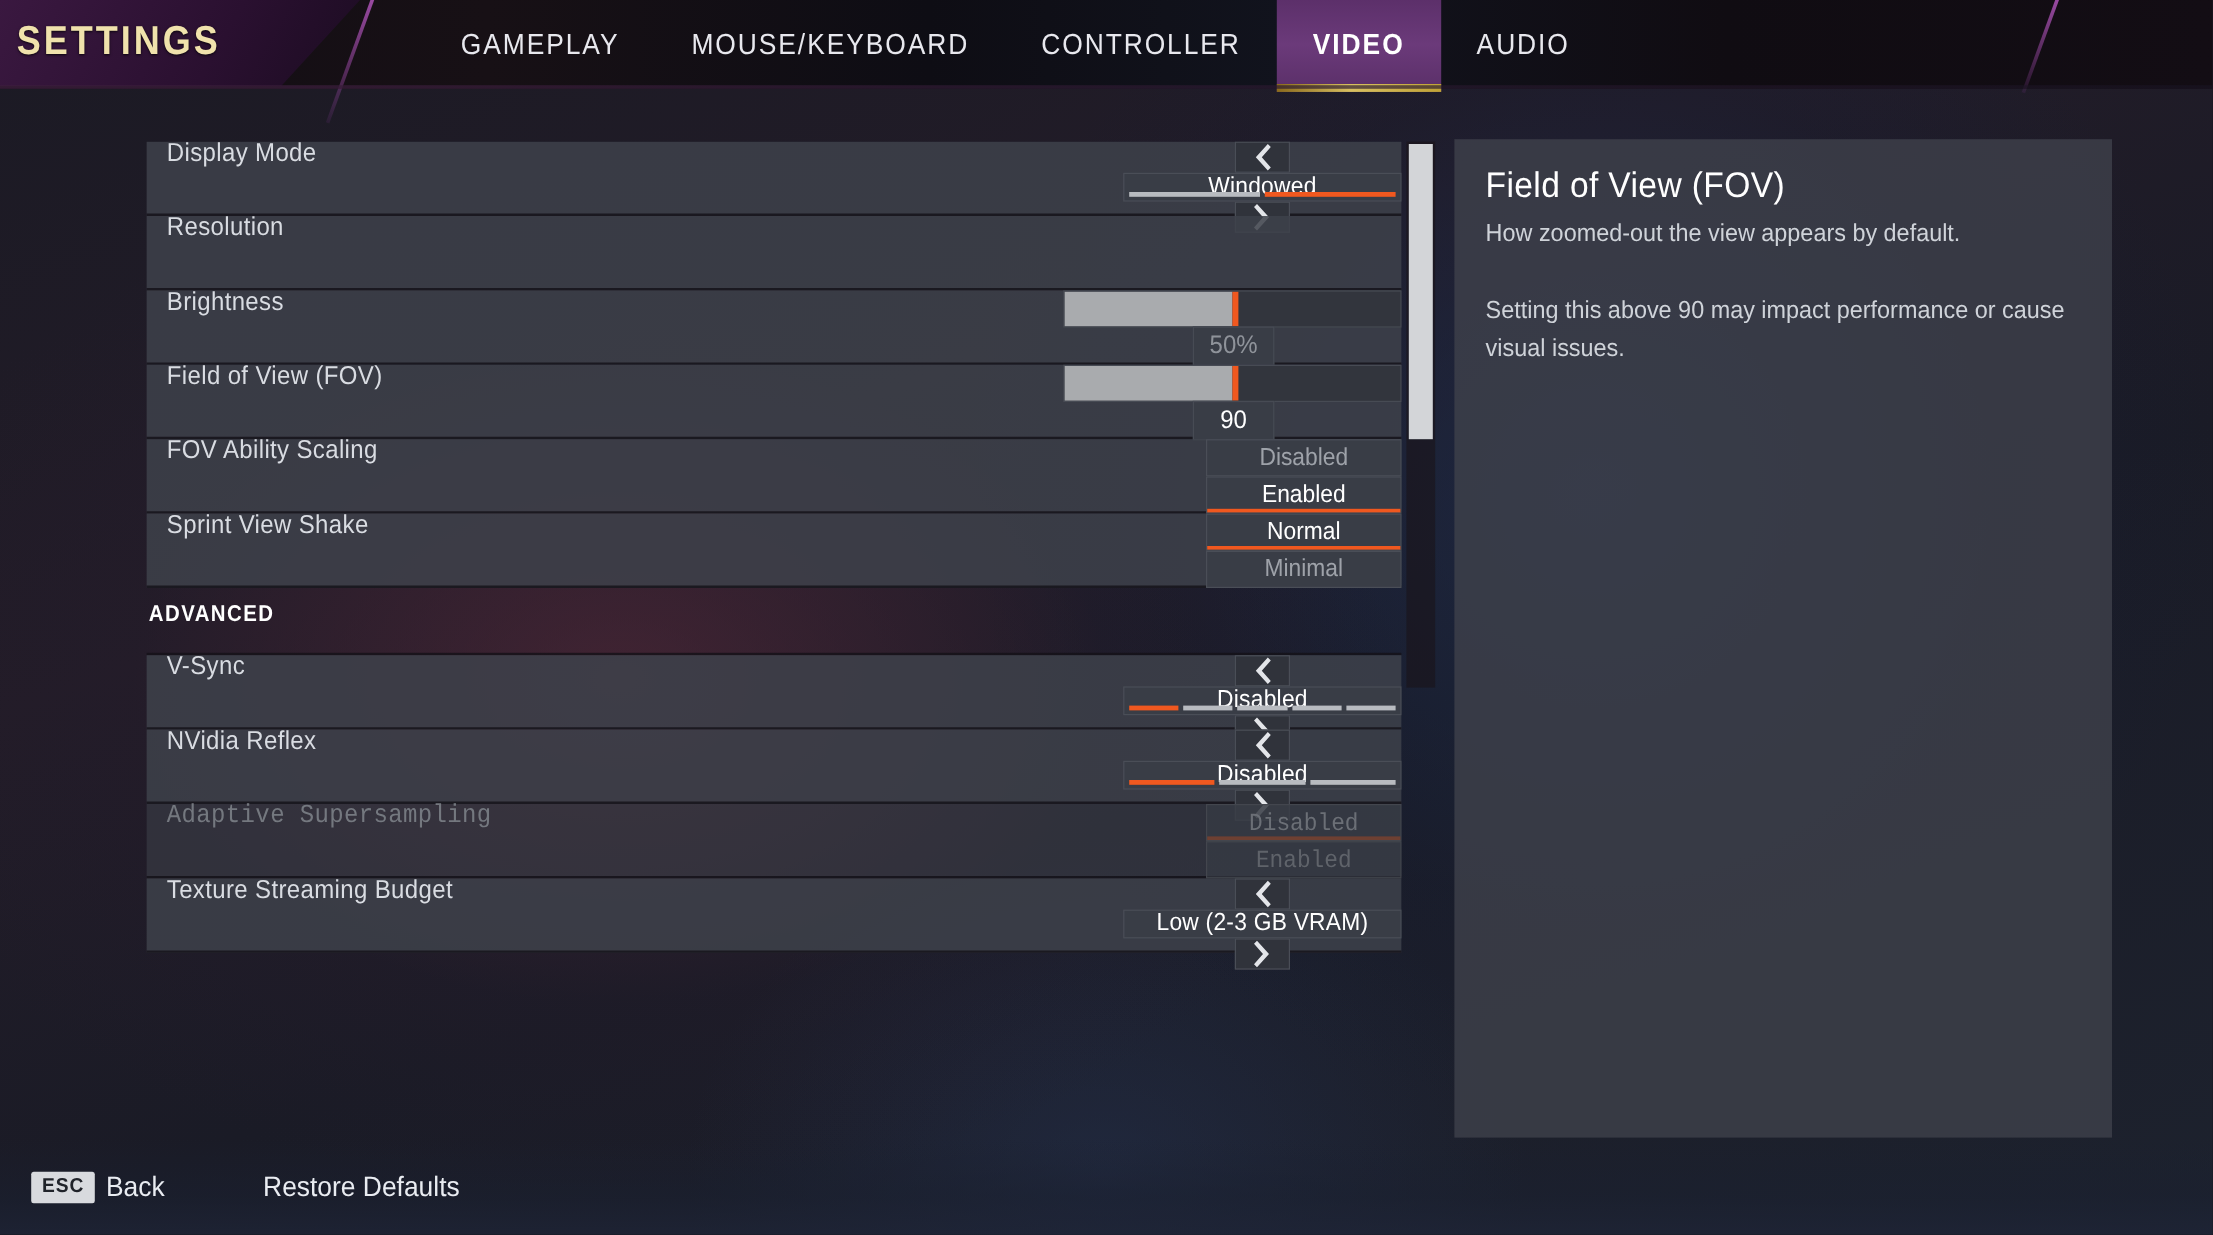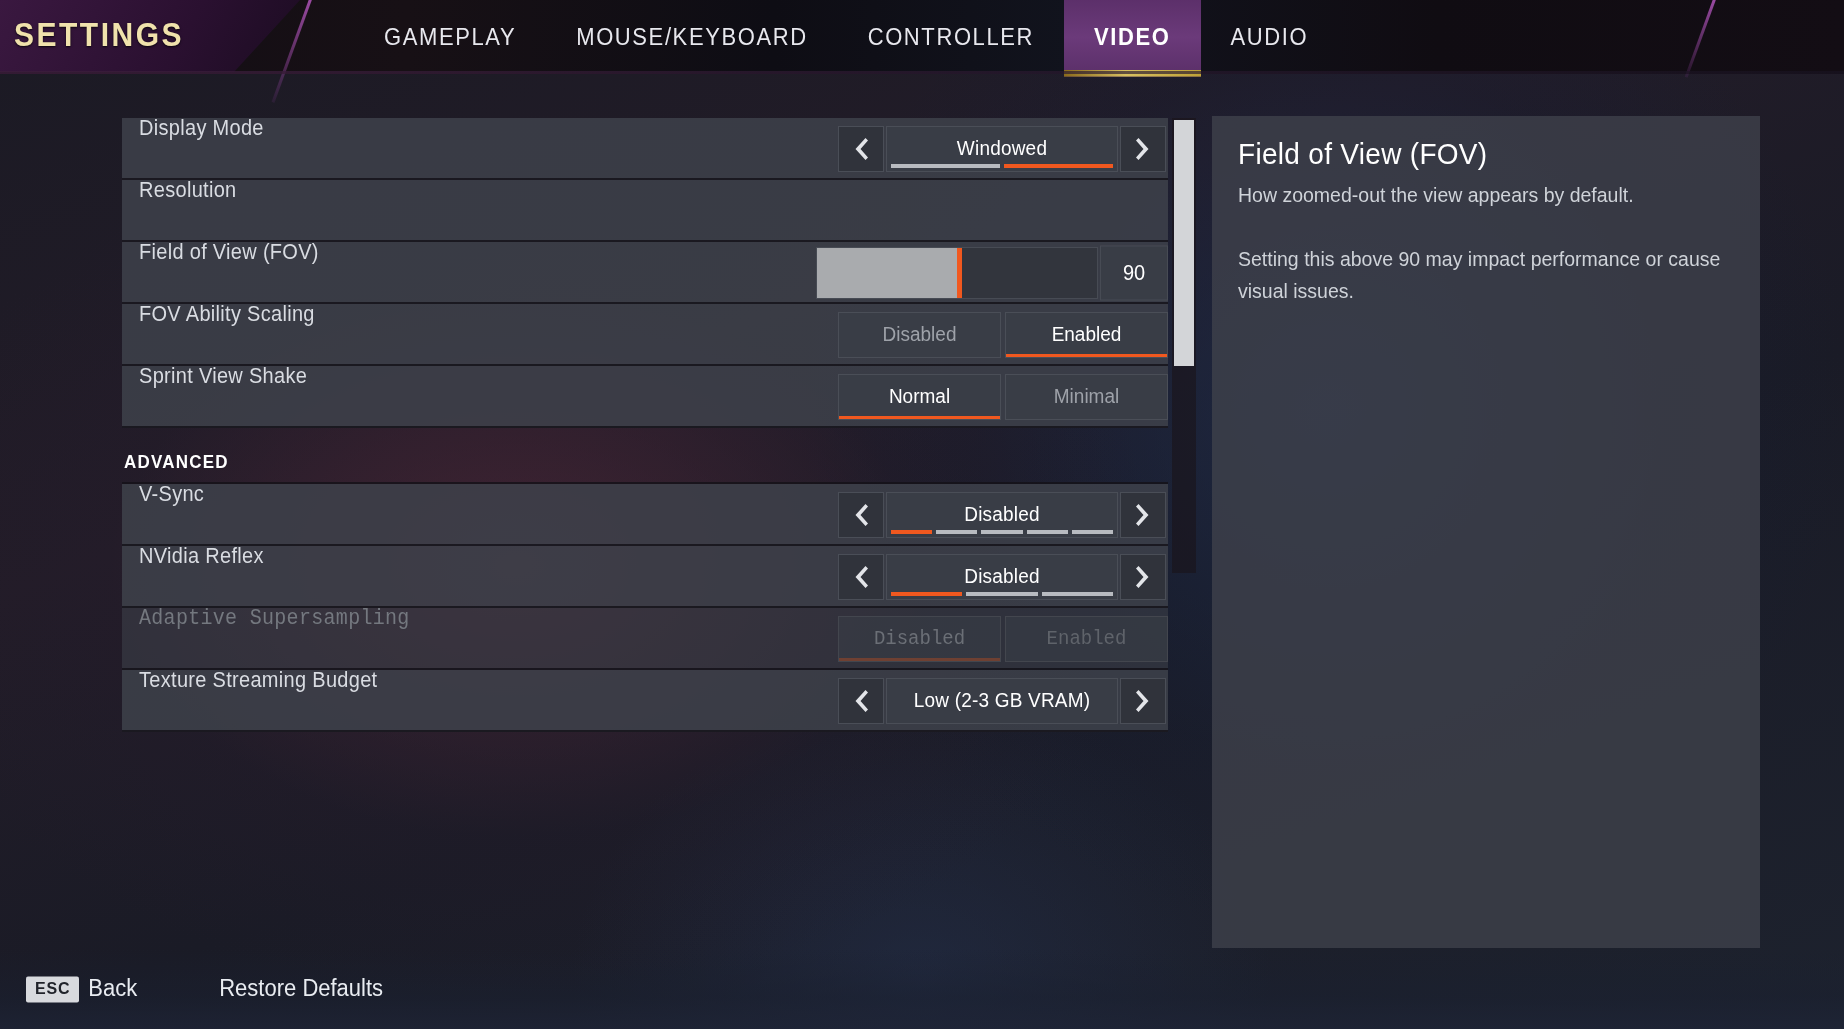--- a/index.html
+++ b/index.html
@@ -77,21 +77,21 @@
     background:rgba(62,65,75,0.86);
     border-bottom:2px solid rgba(16,14,20,0.75);
     display:flex; 
   }
   .row.dim{ background:rgba(58,61,70,0.66);font-family:Liberation Mono, monospace; }
   .row-label{
     margin-left:17px; font-size:20px; color:#d9dce2; letter-spacing:.3px;
     transform:scaleY(1.08); transform-origin:left center;
   }
   .row.dim .row-label{ color:#74787f; }
-  .row-ctl{ position:absolute; right:0; top:0; height:62px; display:flex; align-items:center; }
+  .row-ctl{ position:absolute; right:0; top:0; height:62px; display:flex; align-items:center;flex-direction:column; }
 
   
   .arrow-btn{
     width:46px; height:46px; margin:0 2px;
     background:#30333b; border:1px solid #4a4e57;
     display:flex; align-items:center; justify-content:center; cursor:pointer;
   }
   .arrow-btn svg{ display:block; }
   .stepper-val{
     position:relative; width:232px; height:46px;
@@ -136,21 +136,21 @@
   .toggle-btn.sel{ color:#ffffff; }
   .toggle-btn.sel:after{
     content:""; position:absolute; left:0; bottom:0; width:100%; height:3px; background:#f0581f;
   }
   .row.dim .toggle-btn{ color:#5f636a; background:rgba(57,61,70,.6); border-color:#43464e; }
   .row.dim .toggle-btn.sel{ color:#6b6f76; }
   .row.dim .toggle-btn.sel:after{ background:rgba(150,70,40,.6); }
 
   
   .section-head{
-    width:1046px; height:54px; display:flex; align-items:flex-end;
+    width:1046px; height:54px; display:flex; align-items:center;
     padding-bottom:8px; padding-left:2px;
   }
   .section-head span{
     font-size:17px; font-weight:bold; letter-spacing:1.2px; color:#ffffff;
     transform:scaleY(1.12); transform-origin:left bottom;
   }
   .section-rule{ width:1046px; height:2px; background:rgba(20,18,24,.8); }
 
   
   #scroll-track{
@@ -242,20 +242,30 @@
             <svg width="20" height="24" viewBox="0 0 20 24">
               <path fill="#e3e5e9" d="M5.5 1 L3 3.5 L10.5 12 L3 20.5 L5.5 23 L15.5 12 Z"></path>
             </svg>
           </div>
         </div>
       </div>
       <div class="row">
         <div class="row-label">Resolution</div>
       </div>
       <div class="row">
+        <div class="row-label">Brightness</div>
+        <div class="row-ctl">
+          <div class="slider-track">
+            <div class="slider-fill" style="width: 50%;"></div>
+            <div class="slider-knob" style="left: calc(50% + 0px);"></div>
+          </div>
+          <div class="slider-value muted">50%</div>
+        </div>
+      </div>
+      <div class="row">
         <div class="row-label">Field of View (FOV)</div>
         <div class="row-ctl">
           <div class="slider-track">
             <div class="slider-fill" style="width: 50%;"></div>
             <div class="slider-knob" style="left: calc(50% + 0px);"></div>
           </div>
           <div class="slider-value">90</div>
         </div>
       </div>
       <div class="row">

